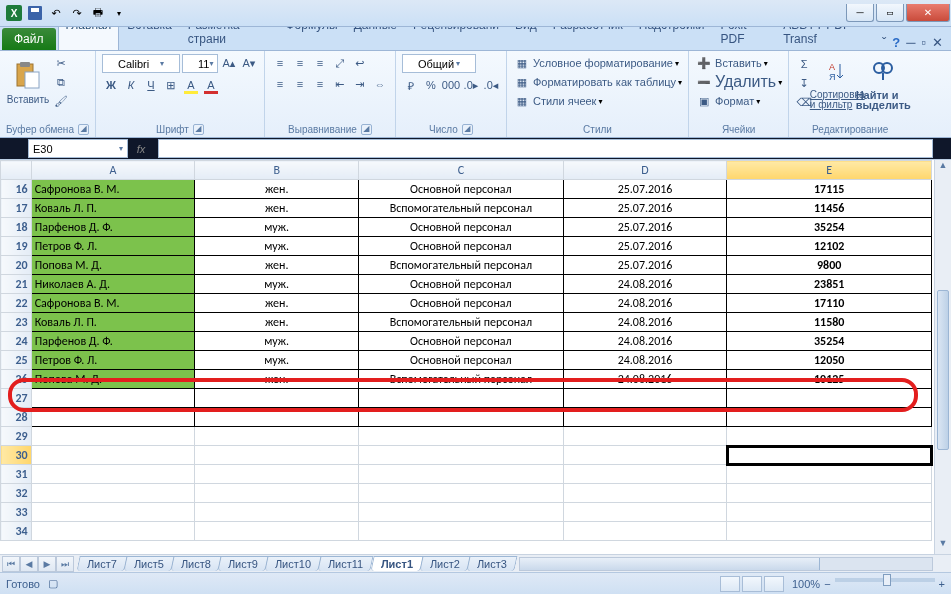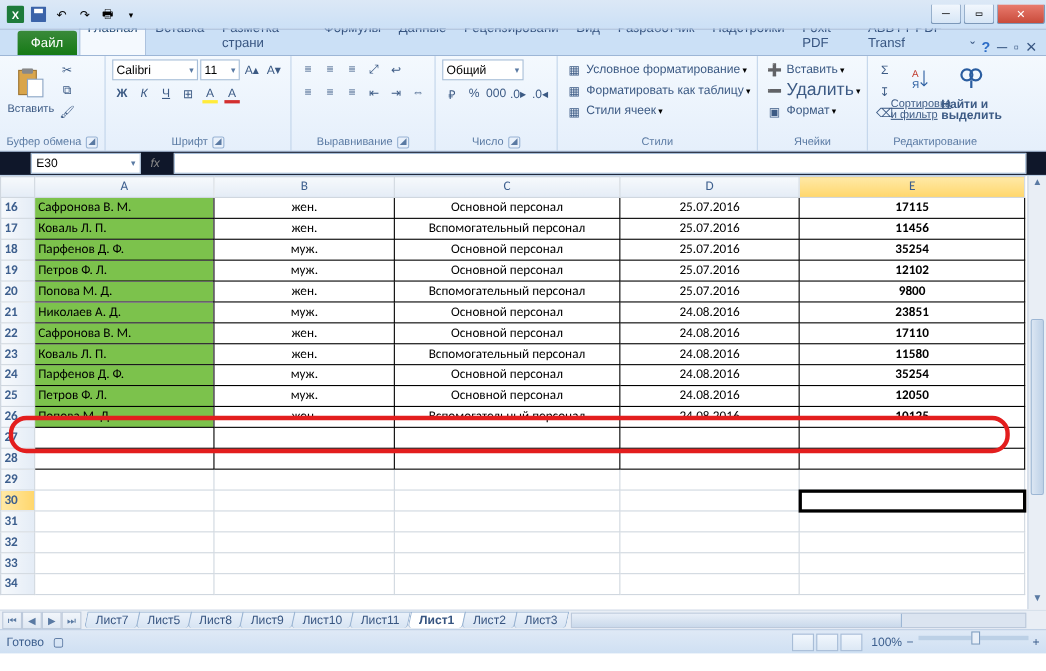--- a/index.html
+++ b/index.html
@@ -10,54 +10,54 @@
 .titlebar .qat { display:flex; align-items:center; gap:1px; padding-left:4px; }
 .titlebar .qat .ic { width:20px; height:20px; display:flex; align-items:center; justify-content:center; border-radius:2px; }
 .titlebar .title { position:absolute; left:0; right:0; text-align:center; color:#3a6291; font-size:12px; pointer-events:none;}
 .titlebar .winbtns { margin-left:auto; display:flex; }
 .winbtn { width:28px; height:18px; margin:0 1px; border:1px solid #7c98b9; border-top:none; background:linear-gradient(#f2f7fd,#d7e6f6); display:flex; align-items:center; justify-content:center; border-radius:0 0 3px 3px; font-size:10px;}
 .winbtn.close{ background:linear-gradient(#e97c6f,#c94b3b); color:#fff; width:44px;}
 .winbtn.max{ font-family:monospace; }
 
 
 .tabs{ height:24px; background:#cbe0f6; display:flex; align-items:flex-end; padding-left:2px; border-bottom:1px solid #9db6d6;}
-.filebtn{ background:linear-gradient(#3a8a3a,#167a16); color:#fff; padding:4px 12px; border-radius:3px 3px 0 0; font-size:12px; margin-right:2px;margin-left:14px;}
+.filebtn{ background:linear-gradient(#3a8a3a,#167a16); color:#fff; padding:4px 12px; border-radius:3px 3px 0 0; font-size:12px; margin-right:2px;}
 .tab{ padding:4px 7px; font-size:12px; color:#375581; border:1px solid transparent; border-bottom:none; cursor:default;}
 .tab.active{ background:#f4f9fe; border-color:#9db6d6; border-radius:3px 3px 0 0; color:#2b5077;}
 .help{ margin-left:auto; display:flex; align-items:center; gap:6px; padding-right:8px; color:#375581;}
 .help span{ font-size:13px;}
 
 
 .ribbon{ height:87px; background:linear-gradient(#f4f9fe,#e5effb); border-bottom:1px solid #9db6d6; display:flex; }
 .group{ border-right:1px solid #c1d4ea; padding:3px 6px 2px 6px; display:flex; flex-direction:column; justify-content:space-between;}
 .group .hdr{ text-align:center; font-size:10px; color:#5a7aa3; padding-top:2px; display:flex; justify-content:center; align-items:center; gap:4px;}
 .group .hdr .dlg{ width:11px; height:11px; border:1px solid #97b2d3; background:#e9f1fb; font-size:8px; line-height:8px; text-align:center; border-radius:2px;}
 .grow{ display:flex; align-items:center; gap:2px;}
 .bigbtn{ width:44px; display:flex; flex-direction:column; align-items:center; gap:2px; font-size:10px; color:#3c5a84; padding:2px;}
 .bigbtn .ic{ width:32px; height:32px; display:flex; align-items:center; justify-content:center;}
 .smlbtn{ width:18px; height:18px; display:flex; align-items:center; justify-content:center; font-size:11px; color:#3c5a84;}
-.combo{ height:19px; border:1px solid #a6bdd8; background:#fff; display:flex; align-items:center; padding:0 3px; font-size:11px;}
+.combo{ height:19px; border:1px solid #a6bdd8; background:#fff; display:flex; align-items:center; padding:0 15px; font-size:11px;}
 .combo .dd{ margin-left:auto; font-size:8px; color:#5a7aa3;}
 .stack{ display:flex; flex-direction:column; gap:1px;}
 
 
 .fbar{ height:22px; border-bottom:1px solid #bdd0e6; display:flex; align-items:center; background:#0f172a;}
 .namebox{ width:100px; height:19px; border:1px solid #a6bdd8; background:#fff; margin-left:28px; display:flex; align-items:center; padding:0 4px; font-size:11px;}
 .namebox .dd{ margin-left:auto; font-size:8px; color:#5a7aa3;}
 .fxbar{ flex:1; height:19px; border:1px solid #a6bdd8; background:#fff; margin:0 18px 0 4px; display:flex; align-items:center; padding:0 4px;}
 .fxbtns{ display:flex; gap:2px; padding:0 4px; color:#888;}
 .fxbtn{ width:18px; text-align:center; font-style:italic;}
 
 
 .gridwrap{ position:relative; height:394px; overflow:hidden; background:#fff;}
 table.grid{ border-collapse:collapse; table-layout:fixed; width:932px;}
 table.grid th, table.grid td{ border:1px solid #d0d7df; height:19px; font-size:12px; font-family:Calibri, sans-serif; padding:0 3px; overflow:hidden; white-space:nowrap;}
 .colhdr th{ background:linear-gradient(#f6f9fc,#e4ecf6); color:#3d5f8e; font-weight:normal; text-align:center; height:20px;}
 .colhdr th.sel{ background:linear-gradient(#ffe9a6,#ffd66b);}
-.rowhdr{ background:linear-gradient(90deg,#f6f9fc,#e4ecf6); color:#3d5f8e; text-align:left; width:30px;}
+.rowhdr{ background:linear-gradient(90deg,#f6f9fc,#e4ecf6); color:#3d5f8e; text-align:right; width:30px;}
 .rowhdr.sel{ background:linear-gradient(90deg,#ffe9a6,#ffd66b);}
 .selall{ width:30px; background:#e4ecf6;}
 .colA{ width:160px;} .colB{ width:160px;} .colC{ width:200px;} .colD{ width:160px;} .colE{ width:200px;font-weight:bold;}
 .green{ background:#7cc24c;} 
 .bord{ border:1px solid #000 !important; }
 .tc{ text-align:center;} .tl{ text-align:left;}
 .selcell{ outline:3px solid #000; outline-offset:-2px;}
 .redmark{ position:absolute; left:8px; top:218px; width:910px; height:34px; border:4px solid #e31e1e; border-radius:16px; pointer-events:none;}
 .vscroll{ position:absolute; right:0; top:0; width:17px; bottom:0; background:#e9eef5; border-left:1px solid #c8d3e1;}
 .vscroll .thumb{ position:absolute; left:2px; right:2px; top:130px; height:160px; background:linear-gradient(90deg,#dbe6f3,#bdd1e7); border:1px solid #9cb6d4; border-radius:2px;}

